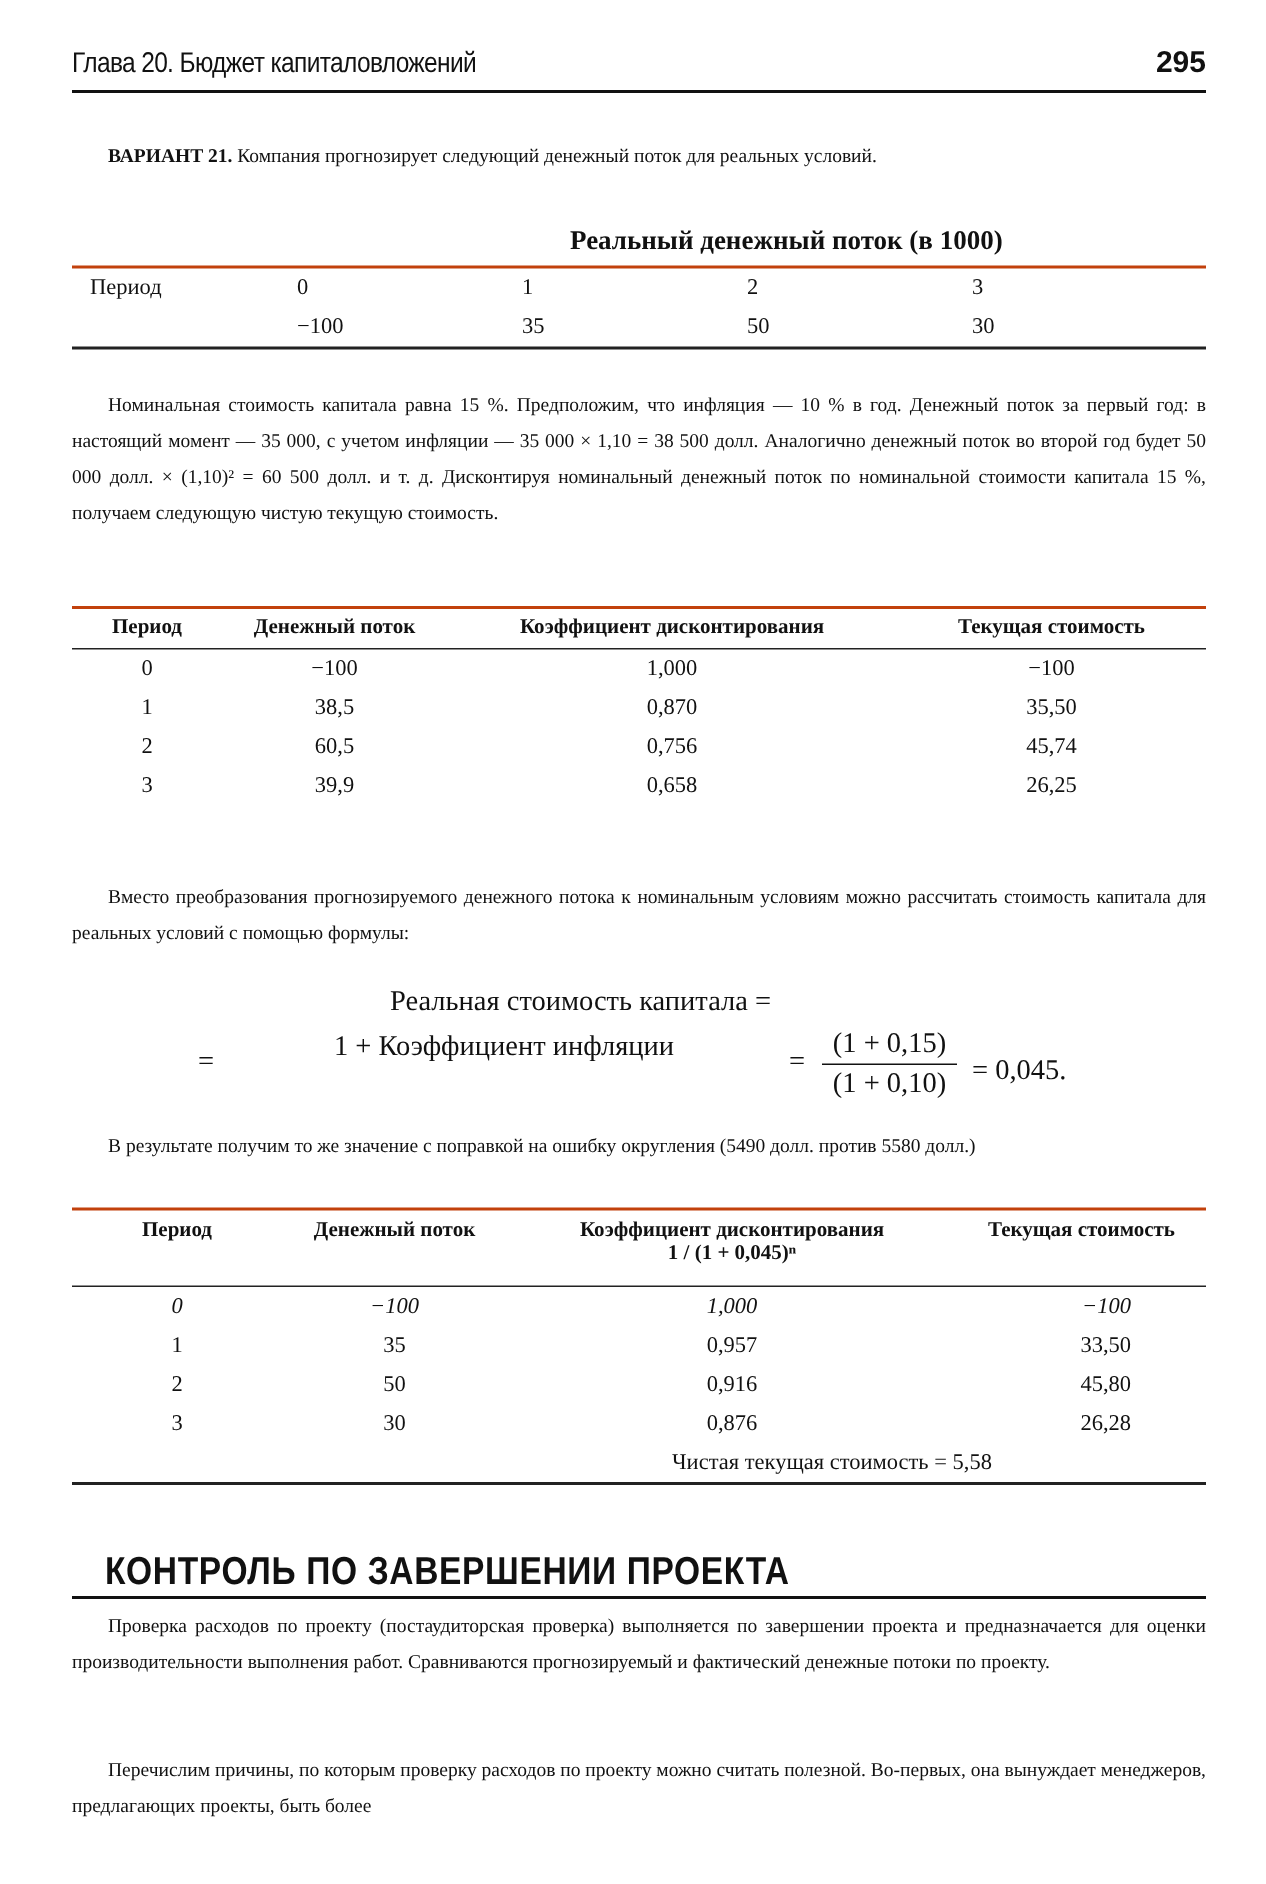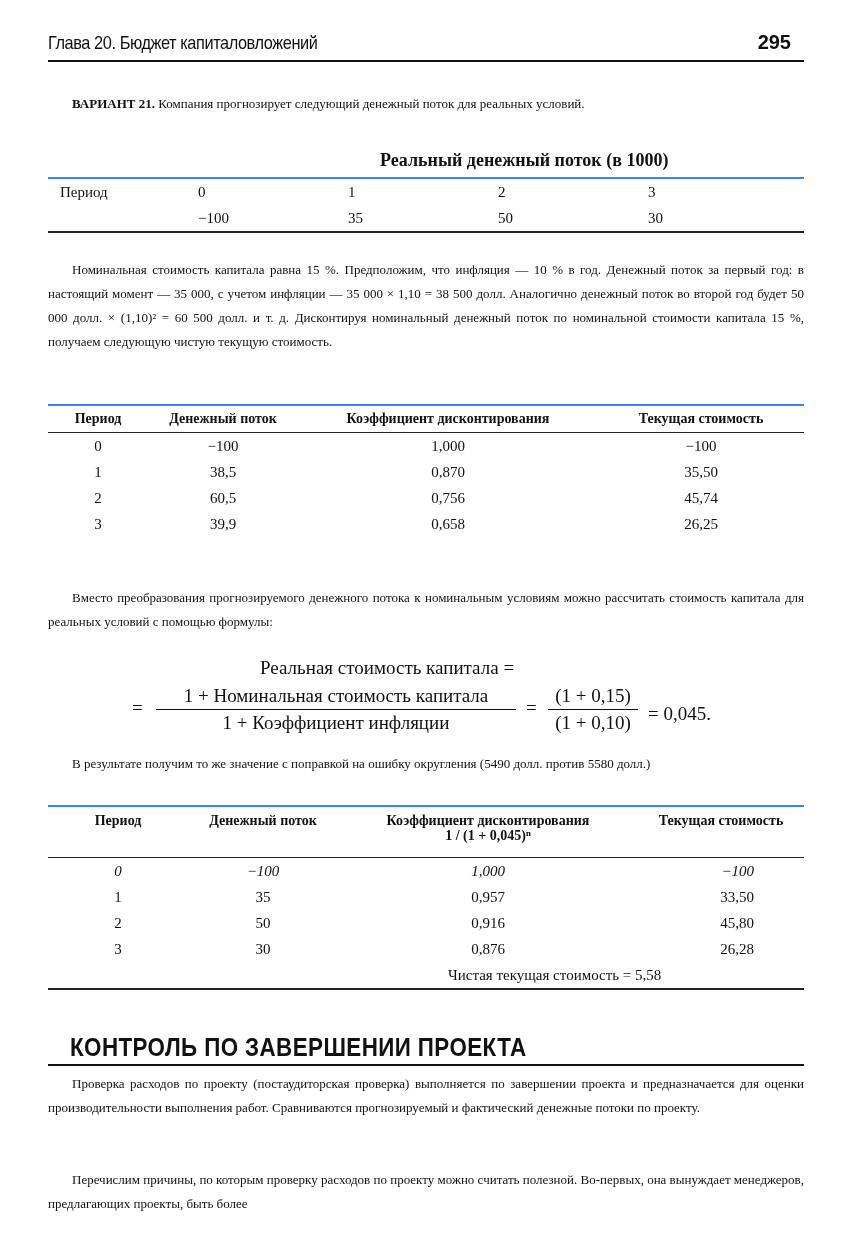--- a/index.html
+++ b/index.html
@@ -7,32 +7,32 @@
       width: 844px; height: 1256px; position: relative; overflow: hidden;
       font-family: "Liberation Serif", serif; color: #111;
     }
     .page { position: absolute; left: 48px; top: 0; width: 756px; }
     .running-head {
       position: absolute; top: 30px; left: 0; width: 756px; height: 30px;
       border-bottom: 2px solid #111;
       font-family: "Liberation Sans", sans-serif;
     }
     .running-head .chapter { position: absolute; left: 0; top: 2px; font-size: 19px; letter-spacing: -0.5px; transform: scaleX(0.86); transform-origin: left; }
-    .running-head .pageno { position: absolute; right: 13px; top: 1px; font-size: 20px; font-weight: bold; }
+    .running-head .pageno { position: absolute; right: 0; top: 1px; font-size: 20px; font-weight: bold; }
     .para {
       position: absolute; left: 0; width: 756px;
       font-size: 13px; line-height: 24px; text-align: justify; margin: 0;
     }
     .para .indent { display: inline-block; width: 24px; }
     .bold { font-weight: bold; }
     table { border-collapse: collapse; font-size: 15px; }
     .tbl { position: absolute; left: 0; width: 756px; }
     .tbl td, .tbl th { padding: 0; height: 26px; }
     .tbl th { font-weight: bold; font-size: 14px; }
-    .line-top { border-top: 2px solid #3b82f6; }
+    .line-top { border-top: 2px solid #c2410c; }
     .line-bot { border-bottom: 2px solid #222; }
     .line-mid { border-bottom: 1.5px solid #222; }
     .center { text-align: center; }
     .right { text-align: right; }
     .italic { font-style: italic; }
     .formula { position: absolute; font-size: 19px; }
     .frac { position: absolute; text-align: center; }
     .frac .num { border-bottom: 1.5px solid #111; padding-bottom: 2px; }
     .frac .den { padding-top: 2px; }
     .section-title {
@@ -117,21 +117,20 @@
   </tbody>
     </table>
 
   <p class="para" style="top:586px;">
     <span class="indent"></span><span>Вместо преобразования прогнозируемого денежного потока к номинальным условиям можно рассчитать стоимость капитала для реальных условий с помощью формулы:</span>
   </p>
 
   <div class="formula" style="left:212px; top:657px;">Реальная стоимость капитала =</div>
   <div class="formula" style="left:84px; top:697px;">=</div>
   <div class="frac formula" style="left:108px; top:685px; width:360px;">
-    <div class="num">1 + Номинальная стоимость капитала</div>
     <div class="den">1 + Коэффициент инфляции</div>
   </div>
   <div class="formula" style="left:478px; top:697px;">=</div>
   <div class="frac formula" style="left:500px; top:685px; width:90px;">
     <div class="num">(1 + 0,15)</div>
     <div class="den">(1 + 0,10)</div>
   </div>
   <div class="formula" style="left:600px; top:703px;">= 0,045.</div>
 
   <p class="para" style="top:752px;">

